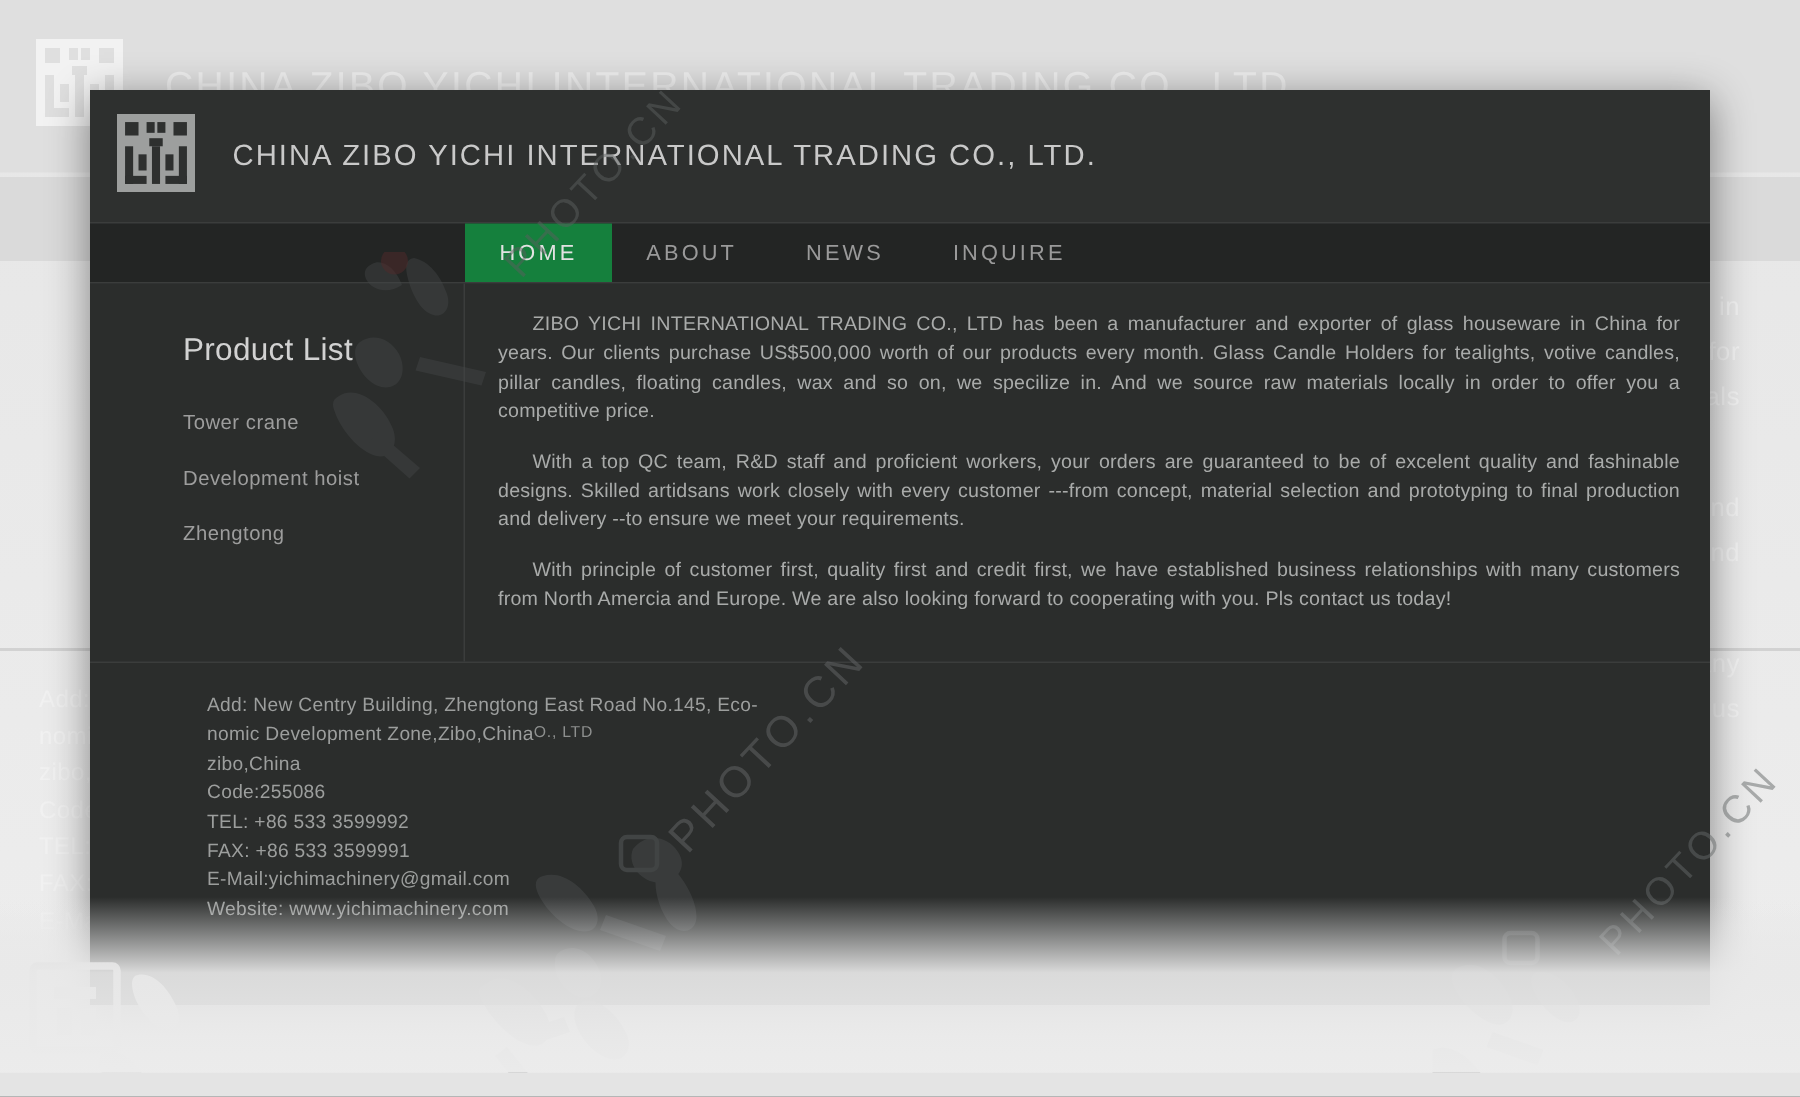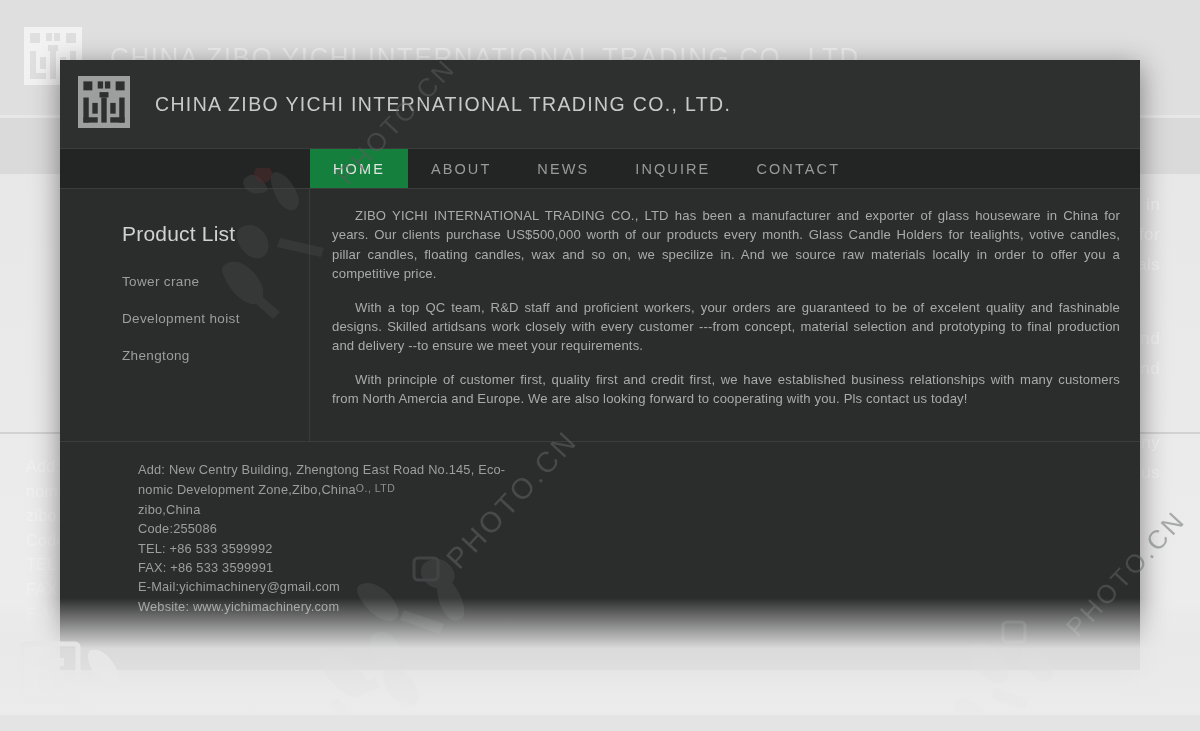--- a/index.html
+++ b/index.html
@@ -215,21 +215,20 @@
       </span>
       <span class="brand-title">CHINA ZIBO YICHI INTERNATIONAL TRADING CO., LTD.</span>
     </div>
 
     <div class="navbar">
       <div class="nav-spacer"></div>
       <div class="nav-item active">HOME</div>
       <div class="nav-item">ABOUT</div>
       <div class="nav-item">NEWS</div>
       <div class="nav-item">INQUIRE</div>
-      <div class="nav-item">CONTACT</div>
     </div>
 
     <div class="content">
 
       <div class="sidebar">
         <div class="sidebar-title">Product List</div>
         <div class="sidebar-item">Tower crane</div>
         <div class="sidebar-item">Development hoist</div>
         <div class="sidebar-item">Zhengtong</div>
       </div>

